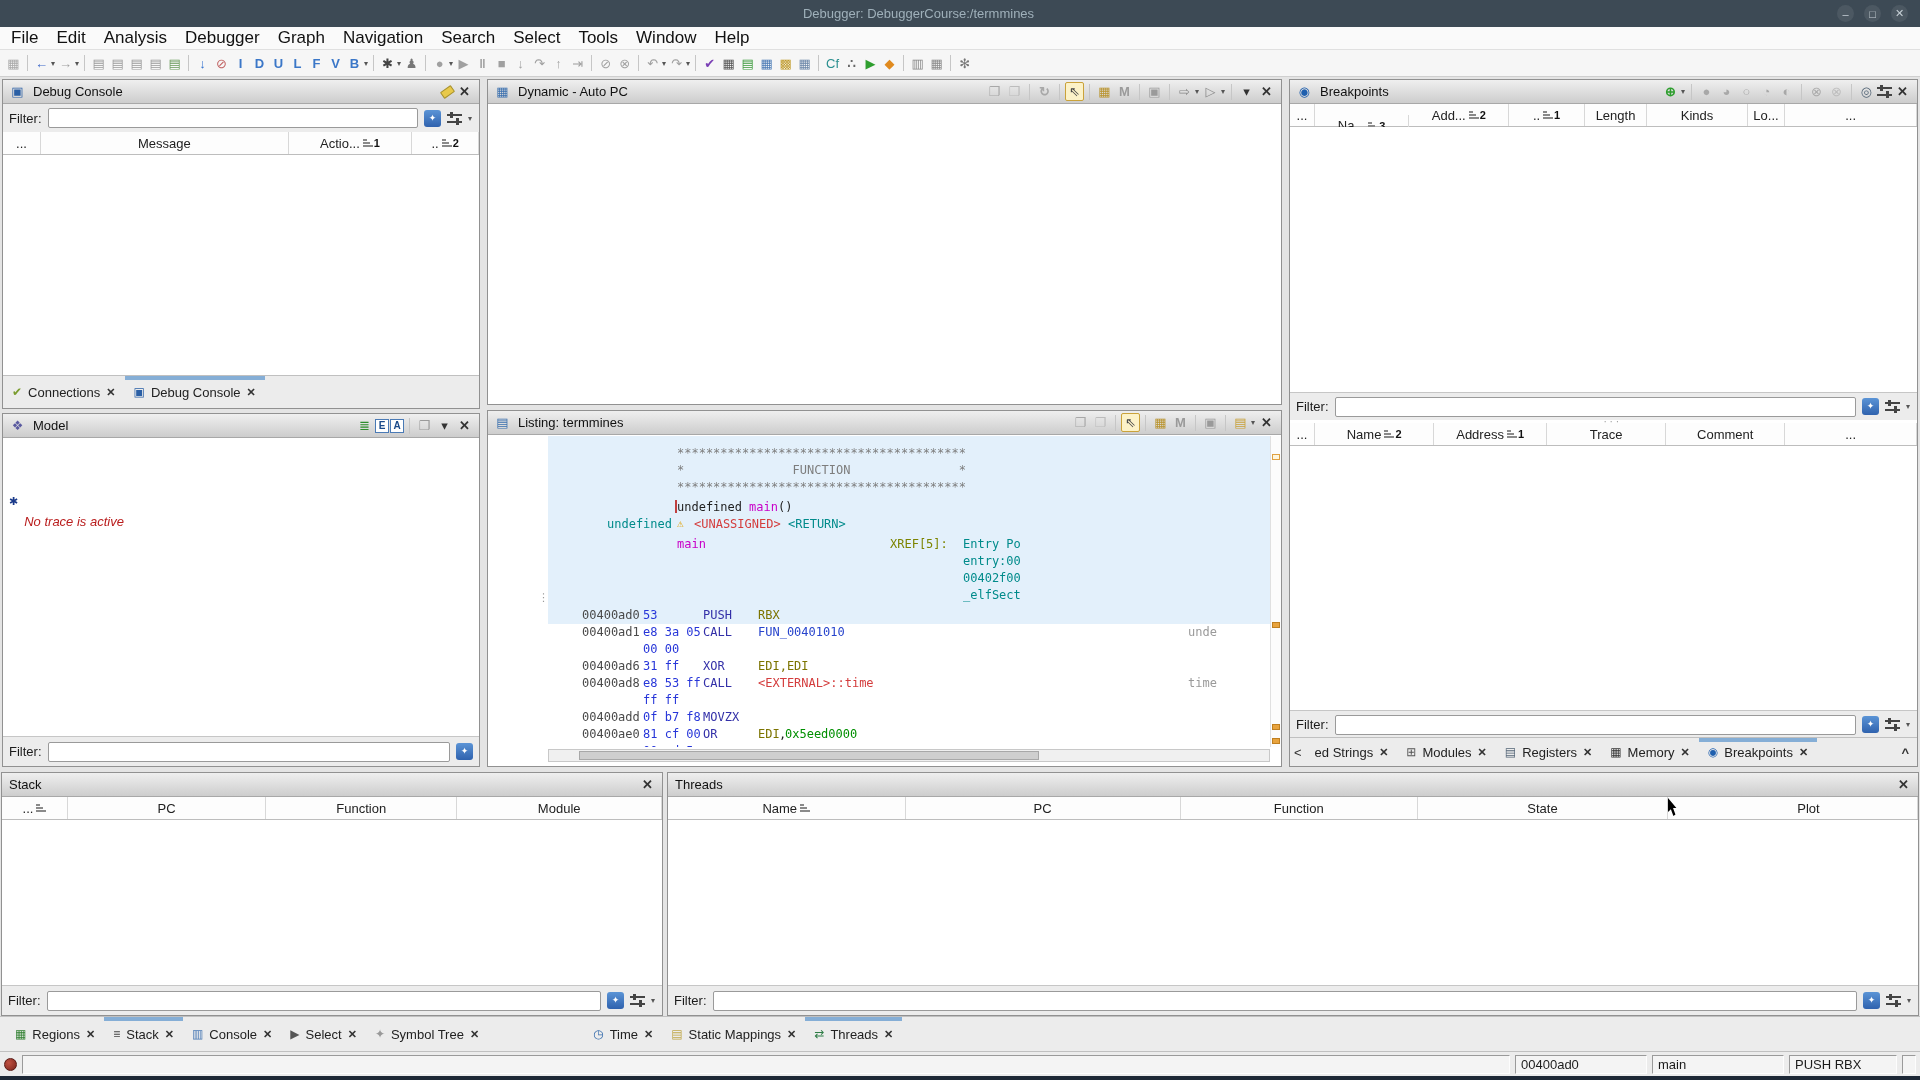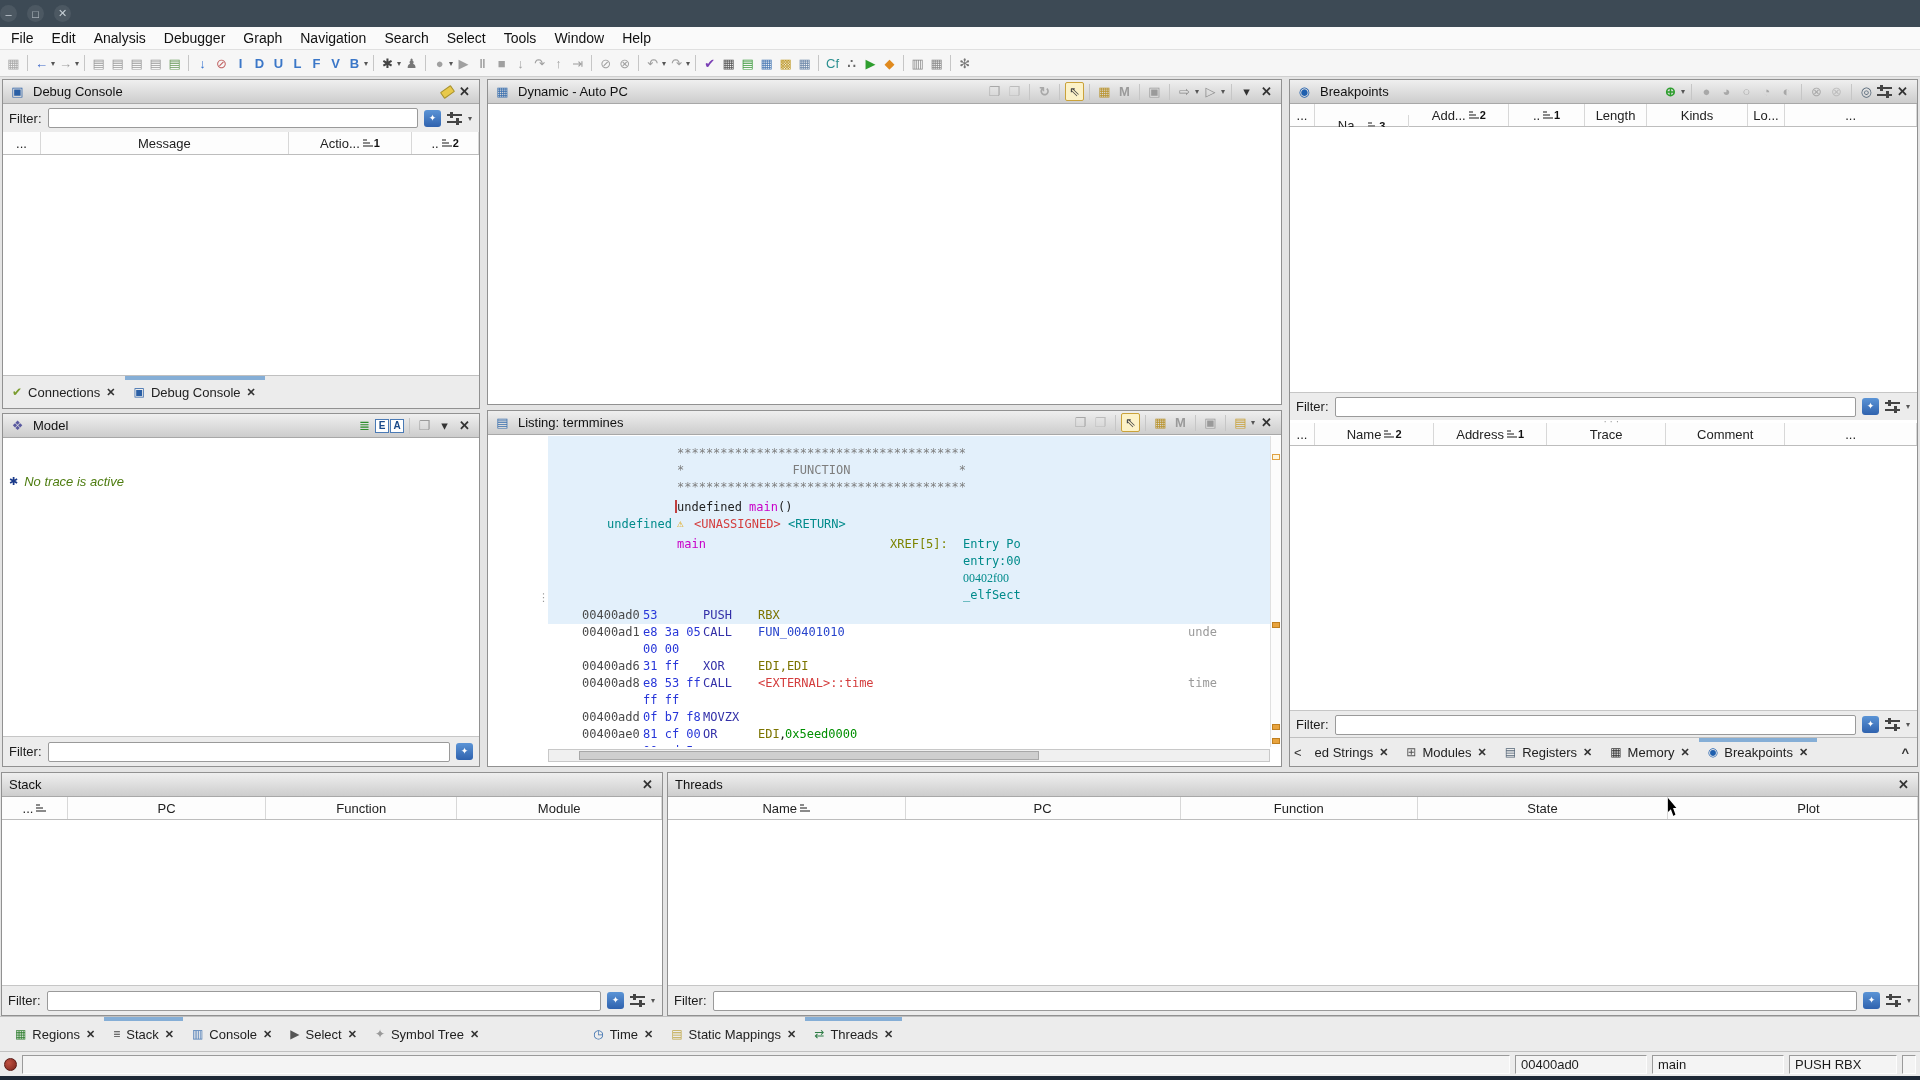--- a/index.html
+++ b/index.html
@@ -7,21 +7,21 @@
   body { font-family:"Liberation Sans", sans-serif; background:#e4e4e4; position:relative; font-size:13px; color:#1c1c1c; }
 
   
   #titlebar { position:absolute; left:0; top:0; width:1920px; height:27px; background:#3d4a55; display:flex; align-items:center; }
   #titlebar .ttl { flex:1; text-align:center; color:#9fb0ba; font-size:13px; }
   #titlebar .wctl { display:flex; gap:10px; padding-right:12px; }
   #titlebar .wctl span { width:17px; height:17px; border-radius:50%; display:flex; align-items:center; justify-content:center; color:#c7d0d6; font-size:11px; background:rgba(255,255,255,0.08); }
 
   
   #menubar { position:absolute; left:0; top:27px; width:1920px; height:23px; background:#fafafa; border-bottom:1px solid #e0e0e0; display:flex; align-items:center; padding-left:2px; }
-  .mitem { padding:2px 9px; font-size:14px; color:#111; }
+  .mitem { padding:2px 9px; font-size:17px; color:#111; }
   #toolbar { position:absolute; left:0; top:50px; width:1920px; height:27px; background:#f6f6f6; border-bottom:1px solid #cfcfcf; display:flex; align-items:center; padding:0 4px; }
 
   .ic { display:inline-flex; width:19px; height:19px; align-items:center; justify-content:center; font-size:13px; line-height:1; }
   .ic.b { font-weight:bold; }
   .isep { width:1px; height:16px; background:#c6c6c6; margin:0 4px; display:inline-block; }
   .dd { font-size:8px; color:#555; margin:0 1px 0 0; }
   .boxed { border:1px solid #caa23a; background:#fcf2c8; border-radius:2px; }
   .ic-box { width:14px; height:14px; border:1px solid #4a7ab5; color:#1a4a8a; font-size:10px; font-weight:bold; background:#fff; }
   .ic-eraser { width:13px; height:8px; background:#e8c94a; border:1px solid #a8922e; border-radius:1px; transform:rotate(-35deg); }
   .ic-blue { width:17px; height:17px; border-radius:3px; background:linear-gradient(#5b94d6,#2f62ae); }
@@ -86,20 +86,21 @@
   .sfield { height:19px; border:1px solid #9a9a9a; border-bottom-color:#fdfdfd; border-right-color:#fdfdfd; background:#f4f4f4; display:flex; align-items:center; padding:0 5px; font-size:13px; overflow:hidden; white-space:nowrap; }
   #status-logo { width:13px; height:13px; border-radius:50%; background:radial-gradient(circle at 35% 35%, #c05040, #7a241c); border:1px solid #5a1a14; }
   #bottomedge { position:absolute; left:0; top:1076px; width:1920px; height:4px; background:#1d2836; }
 
   #mouse-cursor { position:absolute; left:1668px; top:798px; width:12px; height:18px; background:#000; clip-path:polygon(0 0,0 78%,24% 62%,45% 100%,62% 92%,42% 56%,70% 56%); }
 </style>
 </head>
 <body>
 
 <div id="titlebar">
+  <div class="ttl">Debugger: DebuggerCourse:/termmines</div>
   <div class="wctl">
     <span>–</span>
     <span>□</span>
     <span>✕</span>
   </div>
 </div>
 
 <div id="menubar">
     <span class="mitem">File</span>
     <span class="mitem">Edit</span>
@@ -237,21 +238,21 @@
         <span class="ic ic-box">A</span>
         <span class="isep"></span>
         <span class="ic" style="color: rgb(154, 154, 154);">❐</span>
         <span class="ic" style="color: rgb(51, 51, 51);">▾</span>
         <span class="ic b" style="color: rgb(51, 51, 51);">✕</span>
       </span>
   </div>
   <div class="tbody" style="top:52px;height:272px;">
     <div style="padding:8px 6px;display:flex;gap:6px;align-items:center;">
       <span style="color:#1a3a8a;font-size:11px;">✱</span>
-      <span style="font-style:italic;color:#4d7c0f;">No trace is active</span>
+      <span style="font-style:italic;color:#b91c1c;margin-top:40px;">No trace is active</span>
     </div>
   </div>
   <div class="filterrow" style="bottom:0;height:30px;">
     <span>Filter:</span>
     <input class="finput" value="" style="">
     <span class="ic ic-blue"></span>
   </div>
 </div>
 
 <div class="panel" id="p-dynamic" style="left:487px;top:79px;width:795px;height:326px;">
@@ -309,21 +310,21 @@
   <div id="listing-content">
     <div id="listing-blue"></div>
     <div id="listing-lines">
         <div class="lline" style="top: 10px;"><span class="seg c-com" style="left: 129px;">****************************************</span></div>
         <div class="lline" style="top: 27px;"><span class="seg c-com" style="left: 129px;">*               FUNCTION               *</span></div>
         <div class="lline" style="top: 44px;"><span class="seg c-com" style="left: 129px;">****************************************</span></div>
         <div class="lline" style="top: 64px;"><span class="seg c-caret" style="left: 127px;"></span><span class="seg c-plain" style="left: 129px;">undefined </span><span class="seg c-fn" style="left: 201px;">main</span><span class="seg c-plain" style="left: 230px;">()</span></div>
         <div class="lline" style="top: 81px;"><span class="seg c-teal" style="left: 59px;">undefined</span><span class="seg c-warn" style="left: 129px;">⚠</span><span class="seg c-err" style="left: 146px;">&lt;UNASSIGNED&gt;</span><span class="seg c-teal" style="left: 240px;">&lt;RETURN&gt;</span></div>
         <div class="lline" style="top: 101px;"><span class="seg c-fn" style="left: 129px;">main</span><span class="seg c-xref" style="left: 342px;">XREF[5]:</span><span class="seg c-teal" style="left: 415px;">Entry Po</span></div>
         <div class="lline" style="top: 118px;"><span class="seg c-teal" style="left: 415px;">entry:00</span></div>
-        <div class="lline" style="top: 135px; font-family: Liberation Serif, serif;"><span class="seg c-teal" style="left: 415px;">00402f00</span></div>
+        <div class="lline" style="top: 135px;"><span class="seg c-teal" style="left: 415px;">00402f00</span></div>
         <div class="lline" style="top: 152px;"><span class="seg c-teal" style="left: 415px;">_elfSect</span></div>
         <div class="lline" style="top: 172px;"><span class="seg c-addr" style="left: 34px;">00400ad0</span><span class="seg c-byte" style="left: 95px;">53</span><span class="seg c-mnem" style="left: 155px;">PUSH</span><span class="seg c-reg" style="left: 210px;">RBX</span></div>
         <div class="lline" style="top: 189px;"><span class="seg c-addr" style="left: 34px;">00400ad1</span><span class="seg c-byte" style="left: 95px;">e8 3a 05</span><span class="seg c-mnem" style="left: 155px;">CALL</span><span class="seg c-call" style="left: 210px;">FUN_00401010</span><span class="seg c-gray" style="left: 640px;">unde</span></div>
         <div class="lline" style="top: 206px;"><span class="seg c-byte" style="left: 95px;">00 00</span></div>
         <div class="lline" style="top: 223px;"><span class="seg c-addr" style="left: 34px;">00400ad6</span><span class="seg c-byte" style="left: 95px;">31 ff</span><span class="seg c-mnem" style="left: 155px;">XOR</span><span class="seg c-reg" style="left: 210px;">EDI,EDI</span></div>
         <div class="lline" style="top: 240px;"><span class="seg c-addr" style="left: 34px;">00400ad8</span><span class="seg c-byte" style="left: 95px;">e8 53 ff</span><span class="seg c-mnem" style="left: 155px;">CALL</span><span class="seg c-err" style="left: 210px;">&lt;EXTERNAL&gt;::time</span><span class="seg c-gray" style="left: 640px;">time</span></div>
         <div class="lline" style="top: 257px;"><span class="seg c-byte" style="left: 95px;">ff ff</span></div>
         <div class="lline" style="top: 274px;"><span class="seg c-addr" style="left: 34px;">00400add</span><span class="seg c-byte" style="left: 95px;">0f b7 f8</span><span class="seg c-mnem" style="left: 155px;">MOVZX</span><span class="seg c-reg" style="left: 210px; margin-top: 36px;">EDI,AX</span></div>
         <div class="lline" style="top: 291px;"><span class="seg c-addr" style="left: 34px;">00400ae0</span><span class="seg c-byte" style="left: 95px;">81 cf 00</span><span class="seg c-mnem" style="left: 155px;">OR</span><span class="seg c-reg" style="left: 210px;">EDI</span><span class="seg c-plain" style="left: 231px;">,</span><span class="seg c-const" style="left: 237px;">0x5eed0000</span></div>
         <div class="lline" style="top: 308px;"><span class="seg c-byte" style="left: 95px;">00 ed 5e</span></div>

